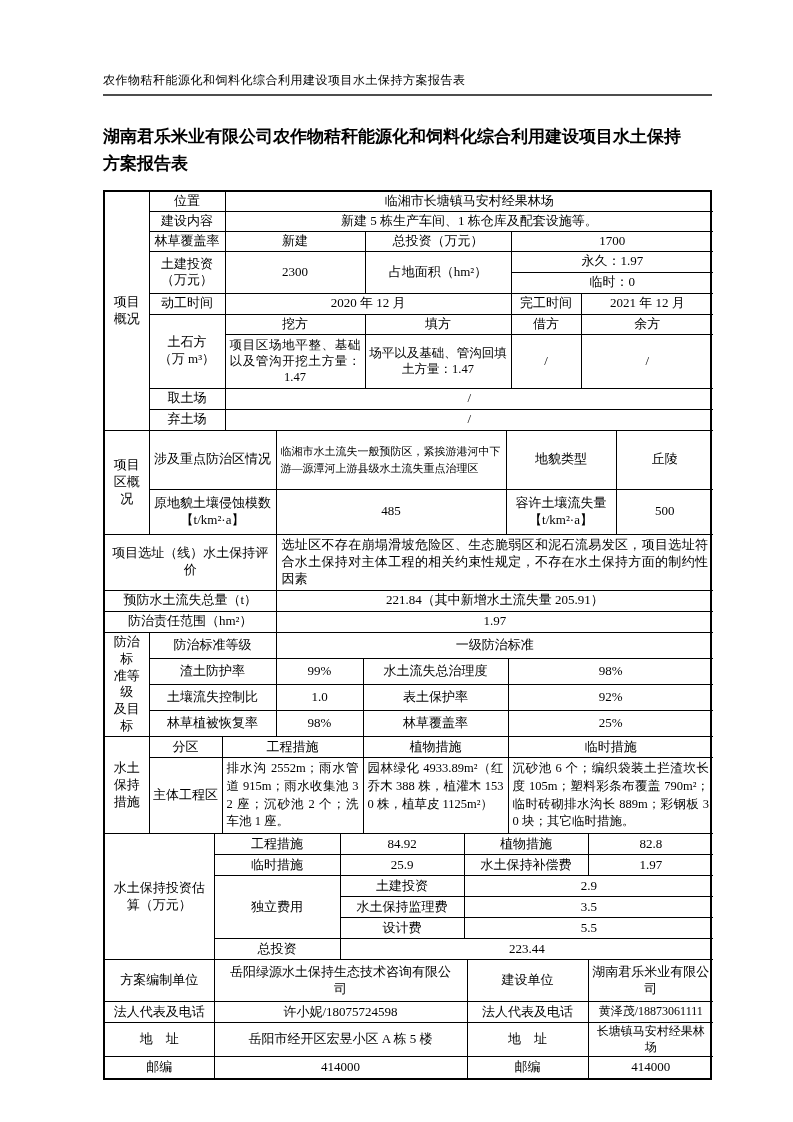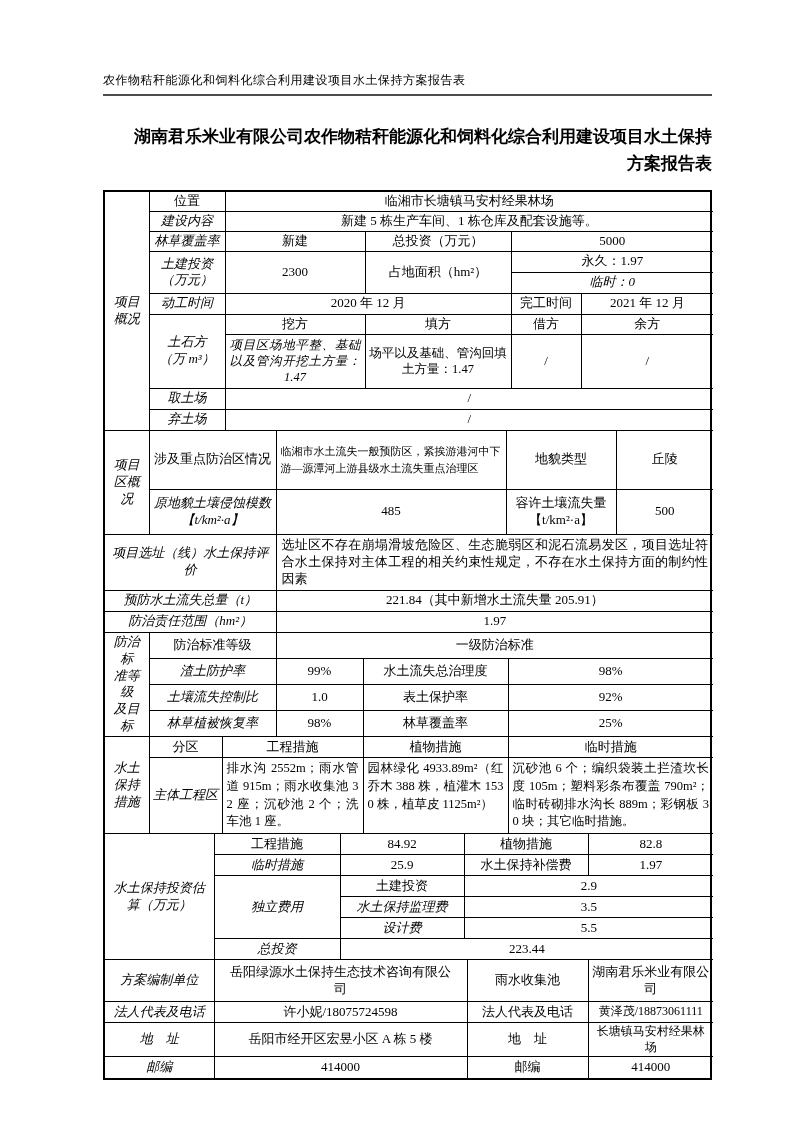--- a/index.html
+++ b/index.html
@@ -8,34 +8,34 @@
     font-family: "Liberation Serif", "DejaVu Serif", serif;
     color: #000;
   }
   .page { position: relative; width: 793px; height: 1122px; background: #fff; overflow: hidden; }
   .content { position: absolute; left: 103px; top: 0; width: 609px; }
 
   .runhead-text { margin-top: 72px; font-size: 12px; letter-spacing: .5px; }
   .runhead-rule { margin-top: 5px; height: 2px; background: #4d4d4d; }
 
   .doc-title {
-    margin-top: 27px; text-align: right; font-weight: bold;
+    margin-top: 27px; text-align: left; font-weight: bold;
     font-size: 17px; line-height: 27px;
     font-family: "Liberation Sans", "DejaVu Sans", sans-serif;
   }
 
   .sheet { margin-top: 13px; border: 2px solid #000; background: #fff; }
   table.sec { border-collapse: collapse; table-layout: fixed; width: 100%; margin-top: -1px; }
   table.sec:first-child { margin-top: 0; }
   td {
     border: 1px solid #000; text-align: center; vertical-align: middle;
     font-size: 13px; line-height: 1.3; padding: 1px 3px; overflow: hidden;
     word-break: break-all;
   }
-  td:first-child { border-left: none; font-style: italic; }
+  td:first-child { border-left: none; }
   td:last-child { border-right: none; }
   table.sec:first-child tr:first-child td { border-top: none; }
   table.sec:last-child tr:last-child td { border-bottom: none; }
 
   .pre   { white-space: pre-line; }
   .small { font-size: 11px; text-align: left; line-height: 1.55; padding: 12px 4px; }
   .just  { text-align: justify; text-align-last: left; padding: 2px 5px; }
   .justc { text-align: justify; text-align-last: center; padding: 2px 4px; }
   .meas  { font-size: 12.5px; text-align: justify; text-align-last: left; vertical-align: top; padding: 2px 4px; line-height: 1.42; }
 </style>
@@ -72,21 +72,21 @@
           <td colspan="4">临湘市长塘镇马安村经果林场</td>
         </tr>
         <tr style="height:20px">
           <td>建设内容</td>
           <td colspan="4">新建 5 栋生产车间、1 栋仓库及配套设施等。</td>
         </tr>
         <tr style="height:20px">
           <td>林草覆盖率</td>
           <td>新建</td>
           <td>总投资（万元）</td>
-          <td colspan="2">5000</td>
+          <td colspan="2">1700</td>
         </tr>
         <tr style="height:21px">
           <td rowspan="2" class="pre">土建投资
 （万元）</td>
           <td rowspan="2">2300</td>
           <td rowspan="2">占地面积（hm²）</td>
           <td colspan="2">永久：1.97</td>
         </tr>
         <tr style="height:21px">
           <td colspan="2">临时：0</td>
@@ -285,21 +285,21 @@
             <col style="width:109px">
             <col style="width:253px">
             <col style="width:121px">
             <col style="width:125px">
           </colgroup>
         <tbody>
             <tr style="height:42px">
           <td>方案编制单位</td>
           <td class="pre">岳阳绿源水土保持生态技术咨询有限公
 司</td>
-          <td>雨水收集池</td>
+          <td>建设单位</td>
           <td class="pre">湖南君乐米业有限公
 司</td>
         </tr>
         <tr style="height:21px">
           <td>法人代表及电话</td>
           <td>许小妮/18075724598</td>
           <td>法人代表及电话</td>
           <td style="font-size:12px">黄泽茂/18873061111</td>
         </tr>
         <tr style="height:21px">

